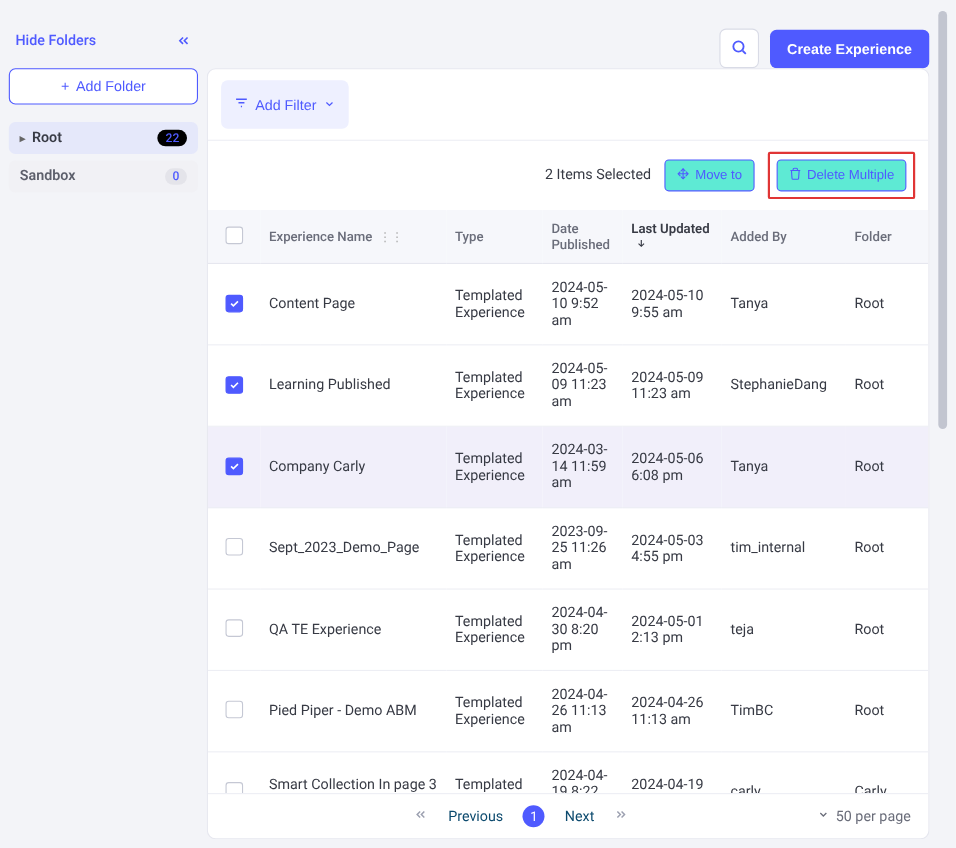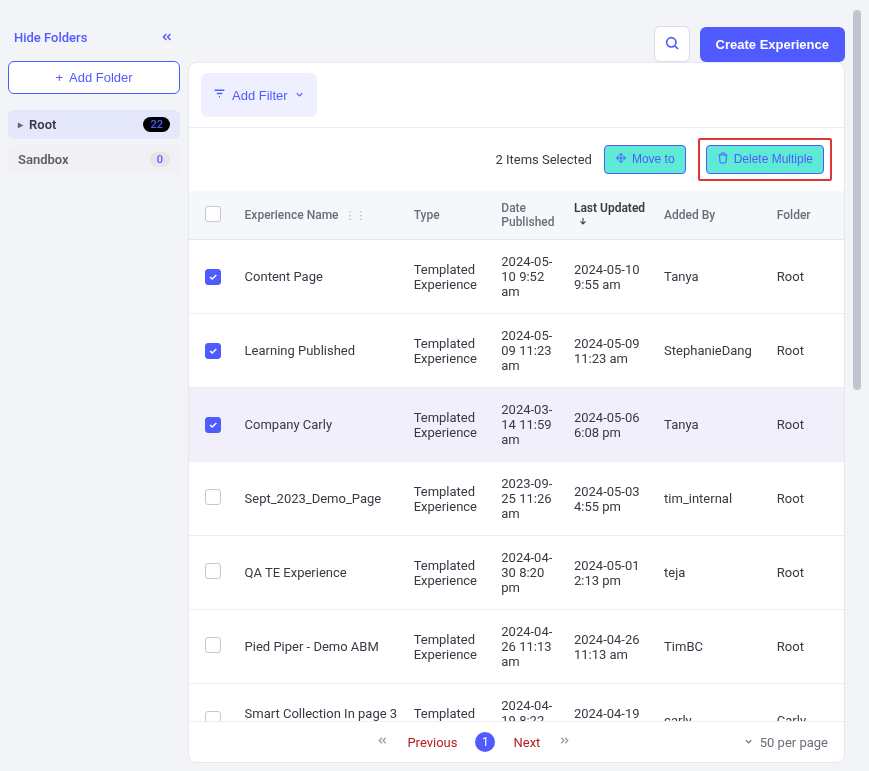--- a/index.html
+++ b/index.html
@@ -288,21 +288,21 @@
       padding: 10px 16px;
       border-top: 1px solid #edeef4;
     }
     .pag-center {
       display: flex;
       align-items: center;
       gap: 18px;
       margin: 0 auto;
     }
     .pag-link {
-      color: #b91c1c;
+      color: #0c4a6e;
       font-size: 13px;
       cursor: pointer;
     }
     .pag-link.active {
       background: #4f5aff;
       color: #fff;
       width: 20px;
       height: 20px;
       display: inline-flex;
       align-items: center;

